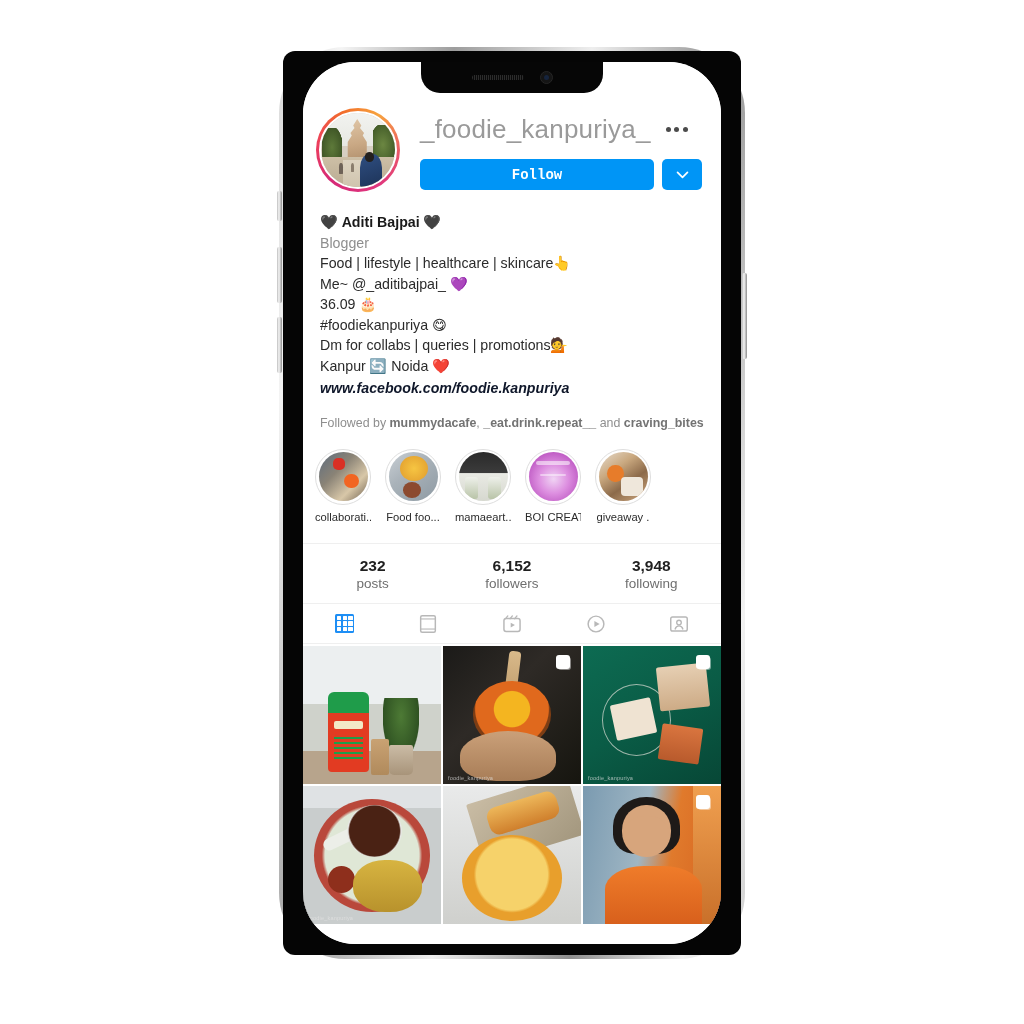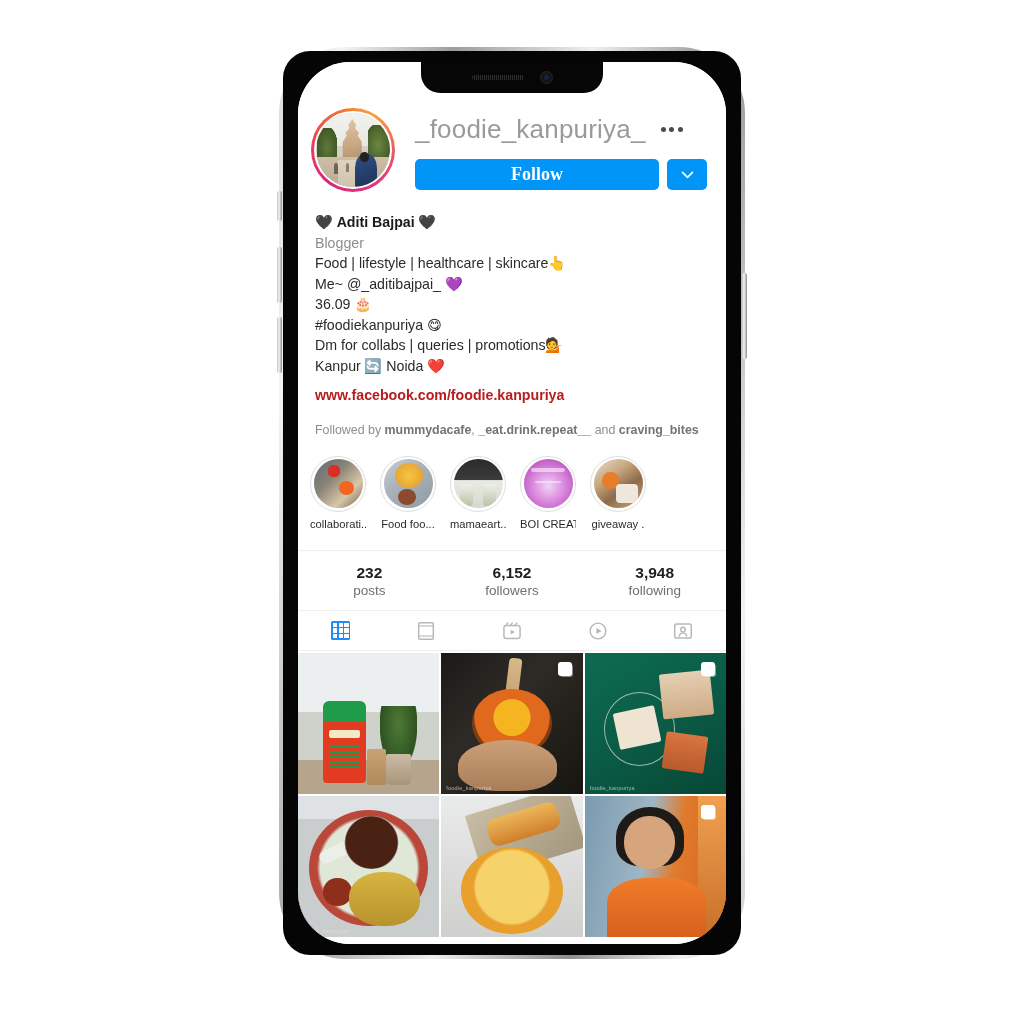--- a/index.html
+++ b/index.html
@@ -27,23 +27,23 @@
     width: 466px;
     height: 912px;
     border-radius: 66px;
     background: linear-gradient(100deg,#d8d8d8 0%,#f4f4f4 10%,#9d9d9d 28%,#eeeeee 50%,#8e8e8e 72%,#f2f2f2 90%,#cfcfcf 100%);
     padding: 4px;
   }
   .phone-body {
     position: relative;
     width: 100%;
     height: 100%;
-    border-radius: 27px;
+    border-radius: 12px;
     background: #050505;
-    padding: 11px 15px;
+    padding: 11px 20px;
   }
   .phone-screen {
     position: relative;
     width: 100%;
     height: 100%;
     border-radius: 52px;
     background: #ffffff;
     overflow: hidden;
   }
 
@@ -180,22 +180,22 @@
     margin-top: 14px;
     padding-right: 4px;
   }
   .follow-btn {
     flex: 1 1 auto;
     height: 31px;
     background: #0095f6;
     color: #ffffff;
     border: none;
     border-radius: 5px;
-    font-family: Liberation Serif, serif;
-    font-size: 18px;
+    font-family: Liberation Mono, monospace;
+    font-size: 14px;
     font-weight: bold;
     cursor: pointer;
   }
   .caret-btn {
     flex: 0 0 40px;
     height: 31px;
     background: #0095f6;
     border: none;
     border-radius: 5px;
     cursor: pointer;
@@ -207,25 +207,26 @@
   .bio {
     padding: 20px 15px 0 17px;
     font-size: 14.2px;
     line-height: 20.5px;
     color: #2b2b2b;
   }
   .bio .name { font-weight: bold; color: #1a1a1a; }
   .bio .muted { color: #8e8e8e; }
   .bio .em { font-family: "DejaVu Sans", sans-serif; }
   .bio .link {
-    color: #b91c1c;
+    color: #0f172a;
     font-weight: bold;
     display: block;
-    margin-top: 9px;
+    margin-top: 2px;
     cursor: pointer;
+    font-style: italic;
   }
   .followed-by {
     padding: 16px 15px 0 17px;
     font-size: 12.4px;
     color: #8e8e8e;
     line-height: 16px;
   }
   .followed-by b { color: #737373; font-weight: bold; }
 
   

